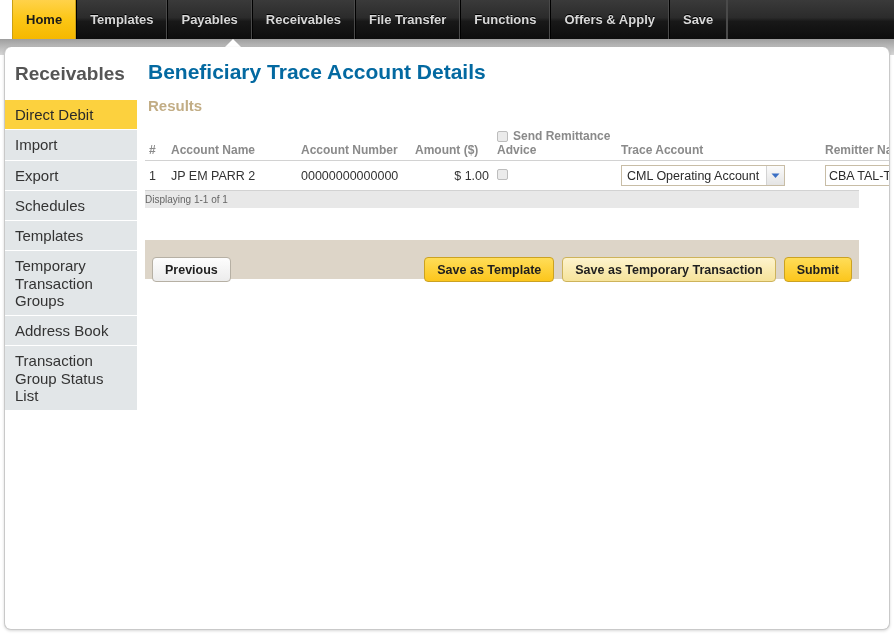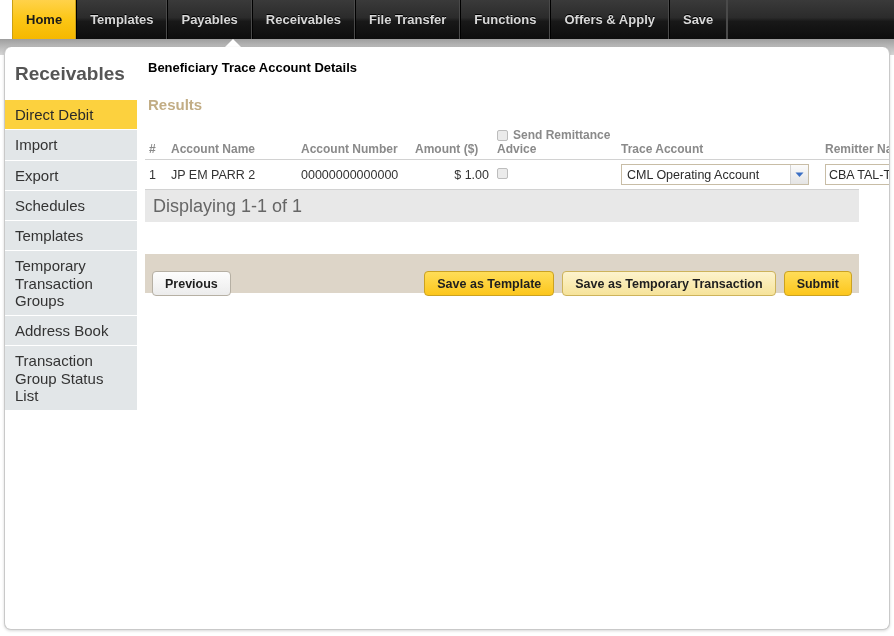--- a/index.html
+++ b/index.html
@@ -124,26 +124,26 @@
   
   .main {
     position: absolute;
     left: 132px;
     top: 0;
     right: 0;
     bottom: 0;
   }
   .page-title {
     margin: 13px 0 0 11px;
-    font-size: 13px;
-    font-weight: bold;
-    color: #000000;
+    font-size: 21px;
+    font-weight: bold;
+    color: #0369a1;
   }
   .results-head {
-    margin: 21px 0 0 11px;
+    margin: 13px 0 0 11px;
     font-size: 15px;
     font-weight: bold;
     color: #c2ad85;
   }
 
   
   .tablewrap {
     margin: 13px 0 0 8px;
     width: 714px;
     position: relative;
@@ -194,21 +194,21 @@
     background: #ebebeb;
     border: 1px solid #bdbdbd;
     border-radius: 2px;
     cursor: pointer;
     box-sizing: border-box;
   }
 
   .selectbox {
     display: flex;
     align-items: stretch;
-    width: 188px;
+    width: 164px;
     height: 21px;
     border: 1px solid #c8bda6;
     background: #ffffff;
     box-sizing: border-box;
     cursor: pointer;
   }
   .selectbox .label {
     flex: 1;
     display: flex;
     align-items: center;
@@ -236,28 +236,28 @@
     font-family: "Liberation Sans", sans-serif;
     font-size: 12.5px;
     color: #2b2b2b;
     padding: 0 3px;
     outline: none;
   }
 
   .displaying-bar {
     margin: 0 0 0 8px;
     width: 714px;
-    height: 33px;
+    height: 18px;
     background: #e8e8e8;
     border-top: 1px solid #d2d2d2;
     display: flex;
     align-items: center;
-    padding-left: 8px;
-    box-sizing: border-box;
-    font-size: 18px;
+    padding-left: 0;
+    box-sizing: border-box;
+    font-size: 10px;
     color: #666666;
   }
 
   
   .buttonbar {
     margin: 32px 0 0 8px;
     width: 714px;
     height: 39px;
     background: #ddd5c8;
     display: flex;

